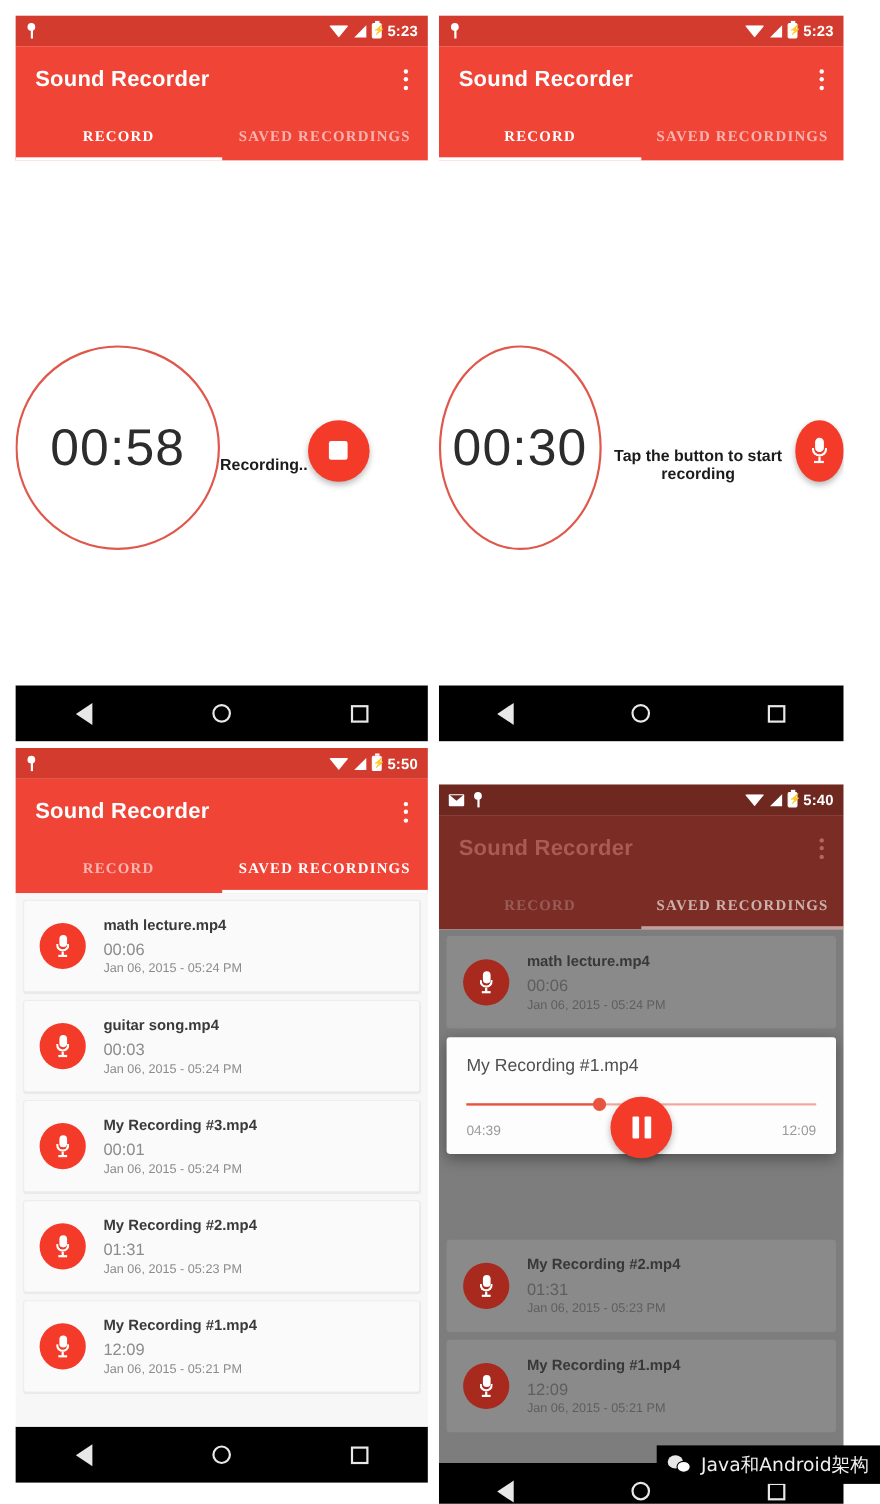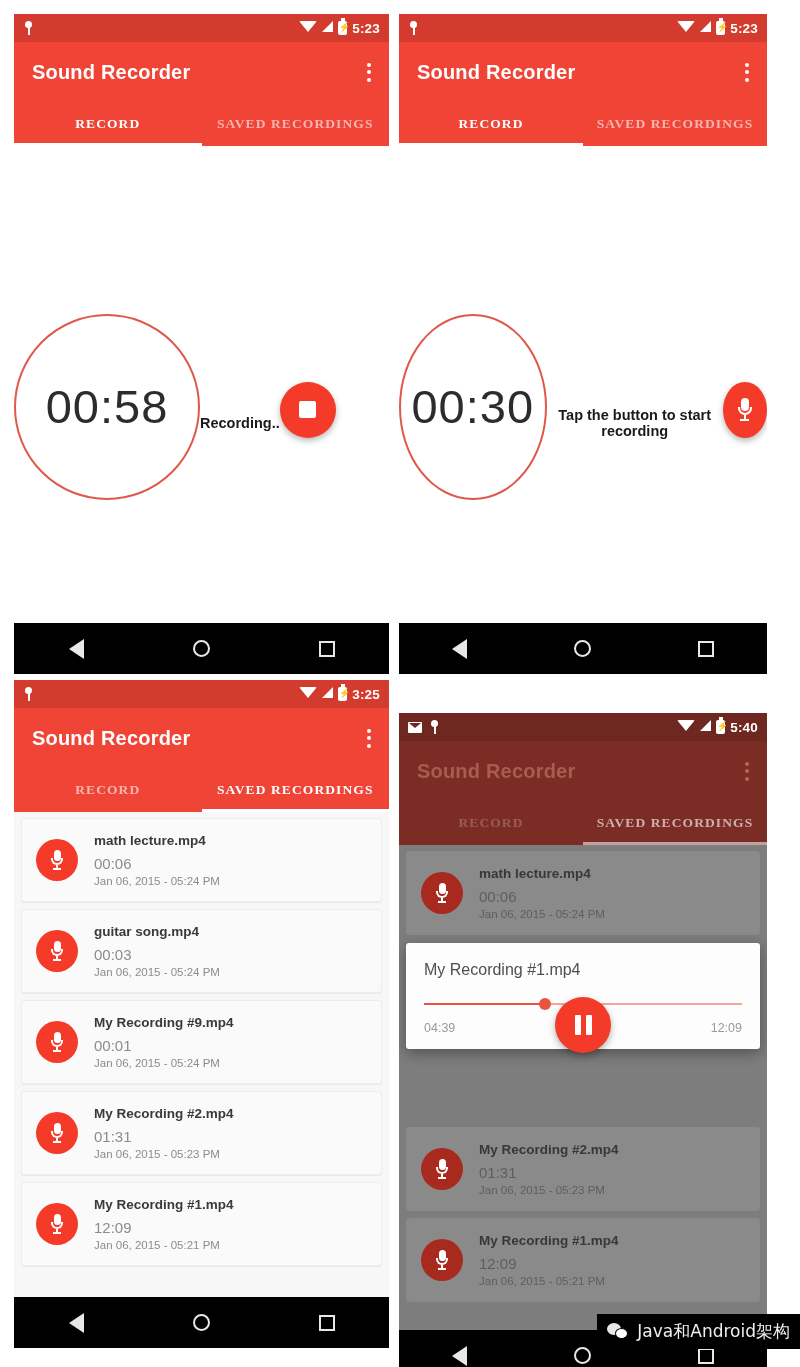--- a/index.html
+++ b/index.html
@@ -27,21 +27,21 @@
     height: 28px;
     background: #D23B2D;
     display: flex; align-items: center;
     padding: 0 9px;
     color: #fff;
     font-size: 13px;
     font-weight: bold;
   }
   .statusbar.dim { background: #6E2820; }
   .sb-left { display:flex; align-items:center; gap:7px; }
-  .sb-right { margin-left:auto; display:flex; align-items:flex-start; gap:5px; }
+  .sb-right { margin-left:auto; display:flex; align-items:center; gap:5px; }
   .sb-time { font-size: 13.5px; letter-spacing: .2px; }
 
   .ic { display:inline-block; }
   .ic-usb { width:11px; height:14px; position:relative; }
   .ic-usb::before{ content:""; position:absolute; left:2px; top:0; width:7px; height:7px;
       background:#fff; border-radius:50% 50% 45% 45%; }
   .ic-usb::after{ content:""; position:absolute; left:4.5px; top:6px; width:2px; height:8px; background:#fff; }
   .ic-mail { width:14px;height:11px;background:#fff;border-radius:1px;position:relative;}
   .ic-mail::after{content:"";position:absolute;left:1px;top:1px;width:0;height:0;
      border-left:6px solid transparent;border-right:6px solid transparent;border-top:5px solid #6E2820;}
@@ -297,21 +297,21 @@
 
   <div class="panel bl">
     <div class="statusbar">
       <div class="sb-left">
         <span class="ic ic-usb"></span>
       </div>
       <div class="sb-right">
         <span class="ic ic-wifi"></span>
         <span class="ic ic-sig"></span>
         <span class="ic ic-batt"></span>
-        <span class="sb-time">3:25</span>
+        <span class="sb-time">5:50</span>
       </div>
     </div>
     <div class="appbar">
       <div class="appbar-row">
         <span class="app-title">Sound Recorder</span>
         <span class="overflow">
             <i></i>
             <i></i>
             <i></i>
           </span>
@@ -356,21 +356,21 @@
         <div class="rec-card">
           <div class="rec-icon">
             <span class="mic-glyph">
               <span class="cap"></span>
               <span class="arc"></span>
               <span class="stem"></span>
               <span class="base"></span>
             </span>
           </div>
           <div class="rec-meta">
-            <div class="rec-name">My Recording #9.mp4</div>
+            <div class="rec-name">My Recording #3.mp4</div>
             <div class="rec-dur">00:01</div>
             <div class="rec-date">Jan 06, 2015 - 05:24 PM</div>
           </div>
         </div>
         <div class="rec-card">
           <div class="rec-icon">
             <span class="mic-glyph">
               <span class="cap"></span>
               <span class="arc"></span>
               <span class="stem"></span>

